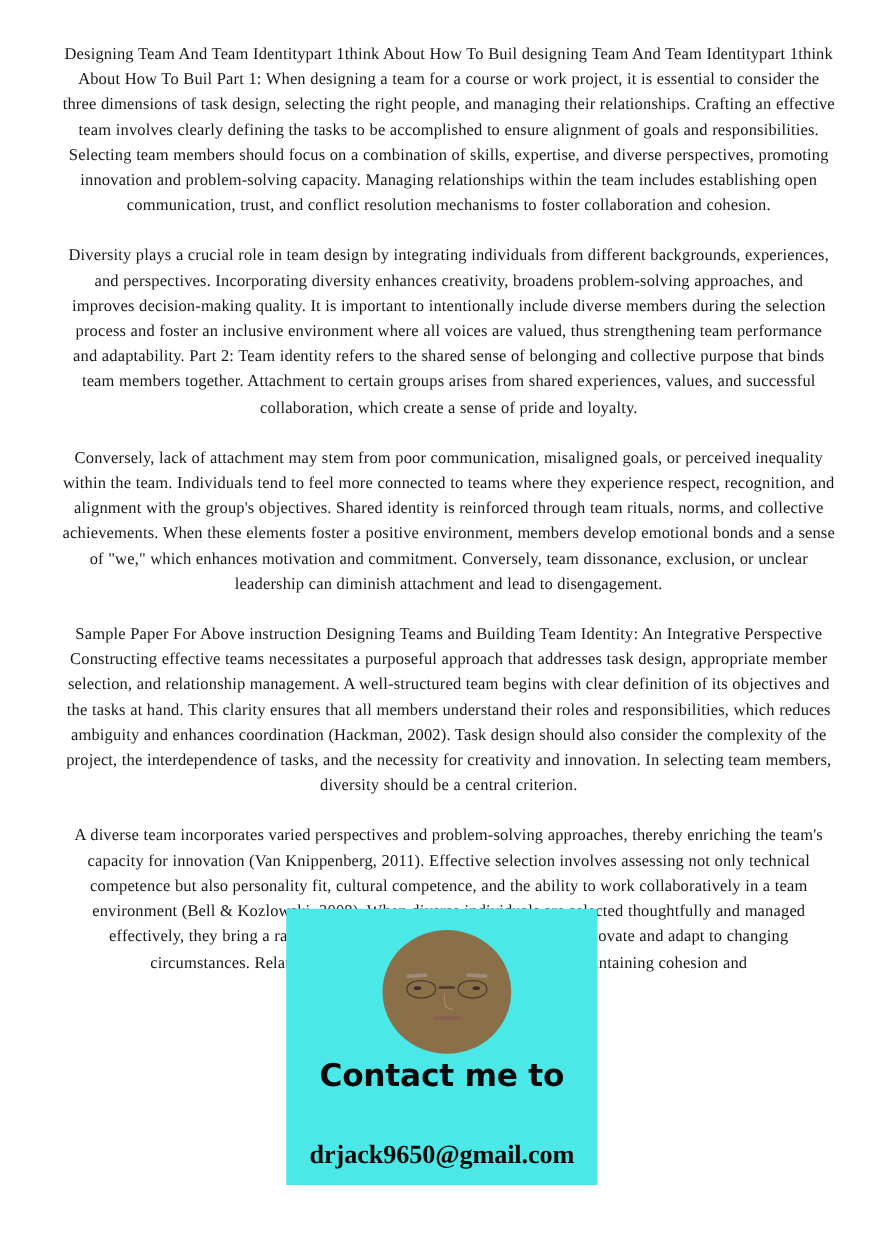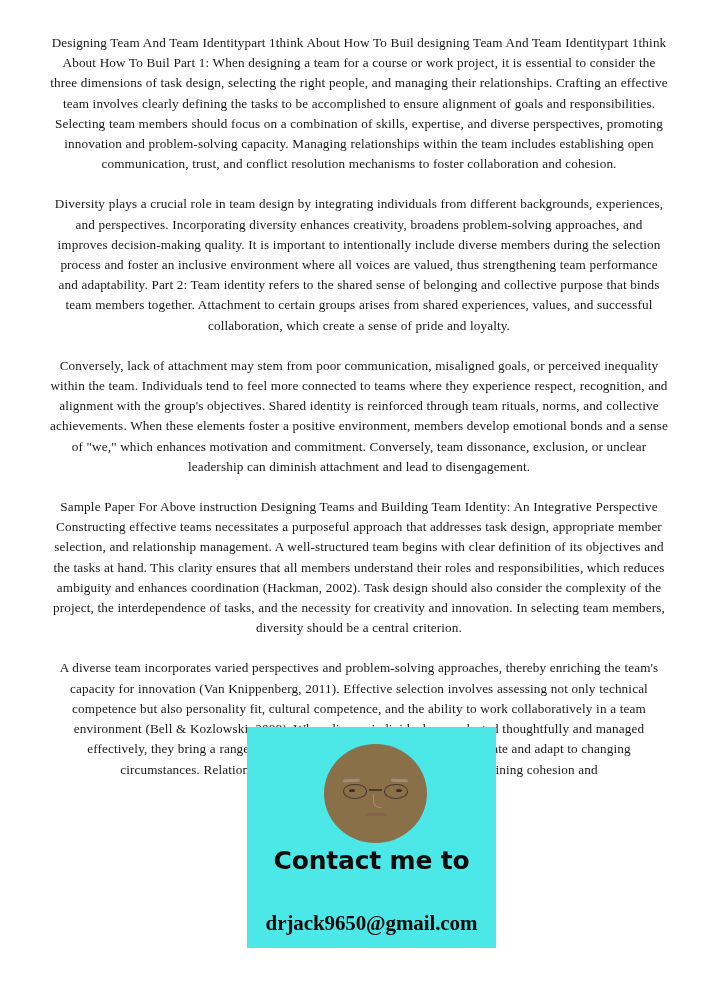--- a/index.html
+++ b/index.html
@@ -187,21 +187,21 @@
 <div id="page">
 
   <div id="doc-body">
     <p class="para">Designing Team And Team Identitypart 1think About How To Buil designing Team And Team Identitypart 1think About How To Buil Part 1: When designing a team for a course or work project, it is essential to consider the three dimensions of task design, selecting the right people, and managing their relationships. Crafting an effective team involves clearly defining the tasks to be accomplished to ensure alignment of goals and responsibilities. Selecting team members should focus on a combination of skills, expertise, and diverse perspectives, promoting innovation and problem-solving capacity. Managing relationships within the team includes establishing open communication, trust, and conflict resolution mechanisms to foster collaboration and cohesion.</p>
     <p class="para">Diversity plays a crucial role in team design by integrating individuals from different backgrounds, experiences, and perspectives. Incorporating diversity enhances creativity, broadens problem-solving approaches, and improves decision-making quality. It is important to intentionally include diverse members during the selection process and foster an inclusive environment where all voices are valued, thus strengthening team performance and adaptability. Part 2: Team identity refers to the shared sense of belonging and collective purpose that binds team members together. Attachment to certain groups arises from shared experiences, values, and successful collaboration, which create a sense of pride and loyalty.</p>
     <p class="para">Conversely, lack of attachment may stem from poor communication, misaligned goals, or perceived inequality within the team. Individuals tend to feel more connected to teams where they experience respect, recognition, and alignment with the group's objectives. Shared identity is reinforced through team rituals, norms, and collective achievements. When these elements foster a positive environment, members develop emotional bonds and a sense of "we," which enhances motivation and commitment. Conversely, team dissonance, exclusion, or unclear leadership can diminish attachment and lead to disengagement.</p>
     <p class="para">Sample Paper For Above instruction Designing Teams and Building Team Identity: An Integrative Perspective Constructing effective teams necessitates a purposeful approach that addresses task design, appropriate member selection, and relationship management. A well-structured team begins with clear definition of its objectives and the tasks at hand. This clarity ensures that all members understand their roles and responsibilities, which reduces ambiguity and enhances coordination (Hackman, 2002). Task design should also consider the complexity of the project, the interdependence of tasks, and the necessity for creativity and innovation. In selecting team members, diversity should be a central criterion.</p>
     <p class="para">A diverse team incorporates varied perspectives and problem-solving approaches, thereby enriching the team's capacity for innovation (Van Knippenberg, 2011). Effective selection involves assessing not only technical competence but also personality fit, cultural competence, and the ability to work collaboratively in a team environment (Bell &amp; Kozlowski, 2008). When diverse individuals are selected thoughtfully and managed effectively, they bring a range of experiences that enable the team to innovate and adapt to changing circumstances. Relationship management is equally critical to maintaining cohesion and</p>
   </div>
 
-  <div id="watermark" style="background: rgb(76, 232, 232); margin-left: 18px;">
+  <div id="watermark" style="background: rgb(76, 232, 232);">
 
     <div id="portrait">
       <div class="photo"></div>
       <div class="brow l"></div>
       <div class="brow r"></div>
       <div class="eye l"></div>
       <div class="eye r"></div>
       <div class="glasses">
         <div class="lens l"></div>
         <div class="bridge"></div>

